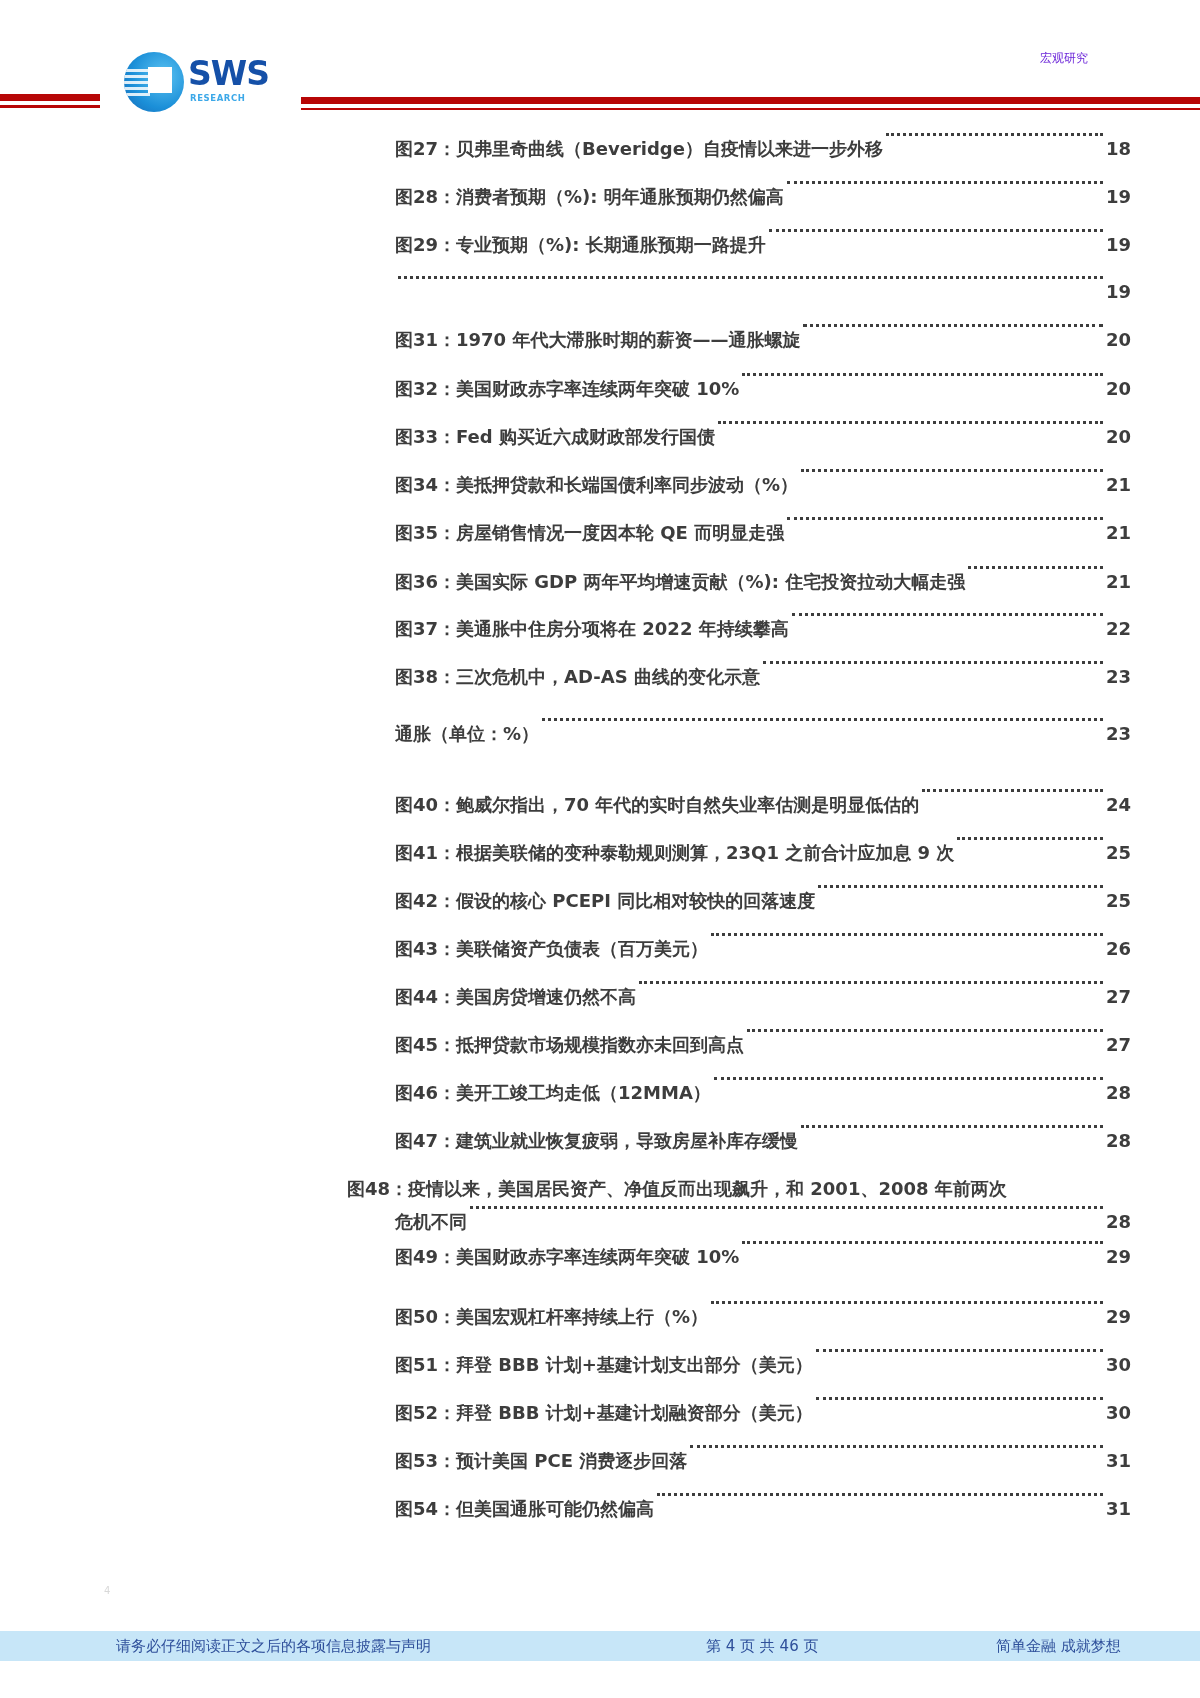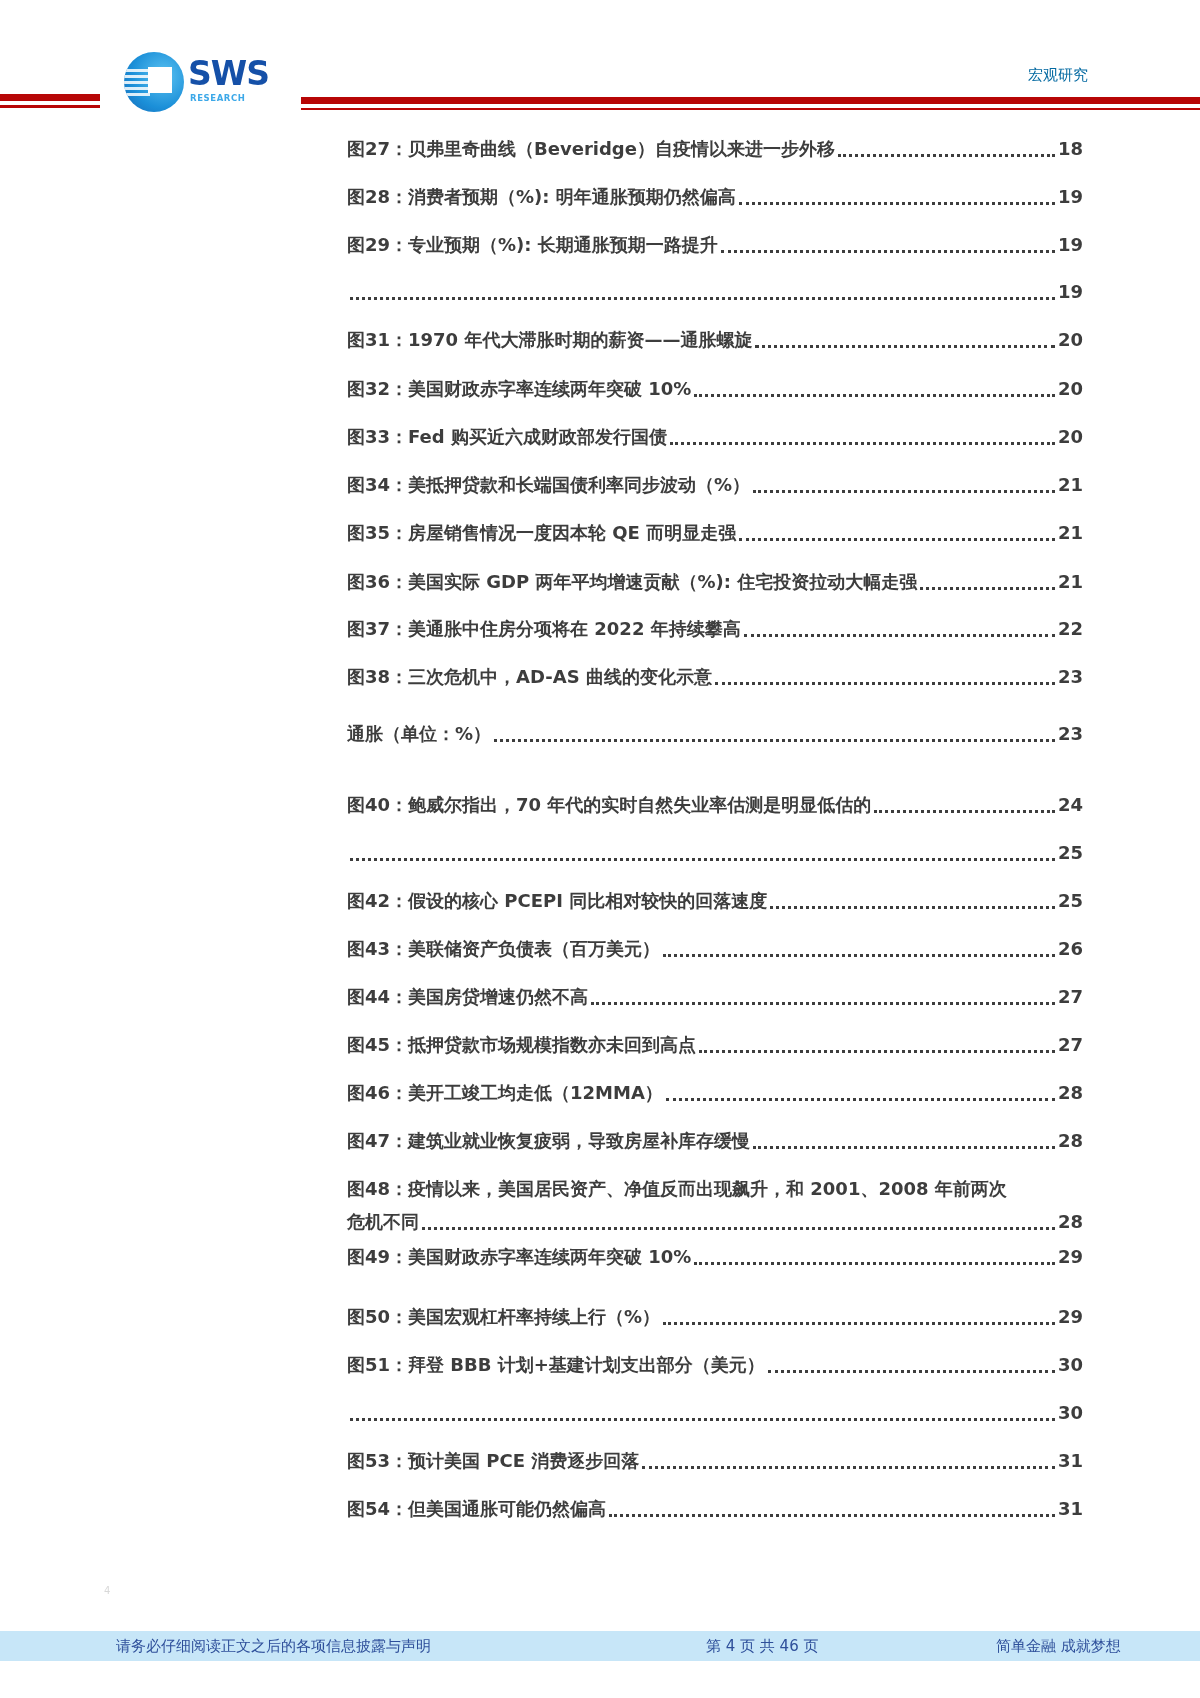--- a/index.html
+++ b/index.html
@@ -15,26 +15,26 @@
   .logo { position: absolute; left: 124px; top: 52px; width: 160px; height: 62px; }
   .logo-mark { position: absolute; left: 0; top: 0; width: 60px; height: 60px; border-radius: 50%;
                background: radial-gradient(circle at 65% 40%, #5cc3f2 0%, #1b8fd8 60%, #1768b5 100%); overflow: hidden; }
   .logo-mark .stripe { position: absolute; left: 0; height: 3px; width: 26px; background: #ffffff; opacity: .85; }
   .logo-mark .square { position: absolute; left: 24px; top: 15px; width: 24px; height: 26px; background: #ffffff; }
   .logo-text { position: absolute; left: 64px; top: 4px; font-family: "DejaVu Sans", sans-serif; font-weight: bold;
                font-size: 33px; letter-spacing: -1px; color: #1550a8; line-height: 36px; }
   .logo-sub { position: absolute; left: 66px; top: 41px; font-family: "DejaVu Sans", sans-serif; font-weight: bold;
               font-size: 8.5px; letter-spacing: .6px; color: #3ca8e8; line-height: 10px; }
 
-  .section-label { position: absolute; right: 112px; top: 66px; font-size: 15px; color: #0369a1; }
+  .section-label { position: absolute; right: 112px; top: 50px; font-size: 12px; color: #6d28d9; }
 
   
   .toc { position: absolute; left: 347px; top: 0; width: 736px; }
   .toc-entry { position: absolute; left: 0; width: 736px; font-size: 18px; font-weight: bold; color: #3d3d3d; line-height: 24px; }
-  .toc-line { display: flex; align-items: flex-end; width: 736px; white-space: nowrap; }
+  .toc-line { display: flex; align-items: flex-start; width: 736px; white-space: nowrap; margin-left: 48px; }
   .toc-first { white-space: nowrap; }
   .toc-title { flex: 0 0 auto; }
   .toc-leader { flex: 1 1 auto; margin: 0 3px; border-bottom: 3px dotted #3d3d3d; transform: translateY(-4px); min-width: 10px; }
   .toc-page { flex: 0 0 auto; font-weight: bold; }
 
   
   .page-mark { position: absolute; left: 104px; top: 1585px; font-size: 10px; color: #d8d8d8; }
   .footer-band { position: absolute; left: 0; top: 1631px; width: 1200px; height: 30px; background: #c7e6f8; }
   .footer-text { position: absolute; top: 1637px; font-size: 15px; color: #2e4f9a; line-height: 18px; }
   .footer-left { left: 116px; }
@@ -158,20 +158,21 @@
   </div>
   <div class="toc-entry" style="top:793px">
     <div class="toc-line">
         <span class="toc-title">图40：鲍威尔指出，70 年代的实时自然失业率估测是明显低估的</span>
         <span class="toc-leader"></span>
         <span class="toc-page">24</span>
       </div>
   </div>
   <div class="toc-entry" style="top:841px">
     <div class="toc-line">
+        <span class="toc-title">图41：根据美联储的变种泰勒规则测算，23Q1 之前合计应加息 9 次</span>
         <span class="toc-leader"></span>
         <span class="toc-page">25</span>
       </div>
   </div>
   <div class="toc-entry" style="top:889px">
     <div class="toc-line">
         <span class="toc-title">图42：假设的核心 PCEPI 同比相对较快的回落速度</span>
         <span class="toc-leader"></span>
         <span class="toc-page">25</span>
       </div>
@@ -235,20 +236,21 @@
   </div>
   <div class="toc-entry" style="top:1353px">
     <div class="toc-line">
         <span class="toc-title">图51：拜登 BBB 计划+基建计划支出部分（美元）</span>
         <span class="toc-leader"></span>
         <span class="toc-page">30</span>
       </div>
   </div>
   <div class="toc-entry" style="top:1401px">
     <div class="toc-line">
+        <span class="toc-title">图52：拜登 BBB 计划+基建计划融资部分（美元）</span>
         <span class="toc-leader"></span>
         <span class="toc-page">30</span>
       </div>
   </div>
   <div class="toc-entry" style="top:1449px">
     <div class="toc-line">
         <span class="toc-title">图53：预计美国 PCE 消费逐步回落</span>
         <span class="toc-leader"></span>
         <span class="toc-page">31</span>
       </div>

